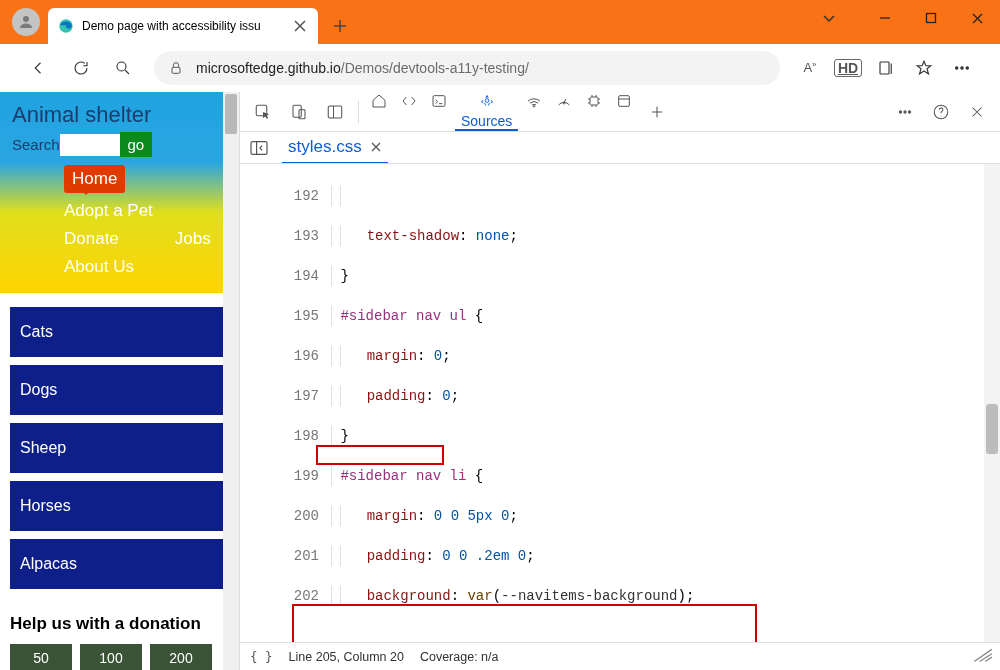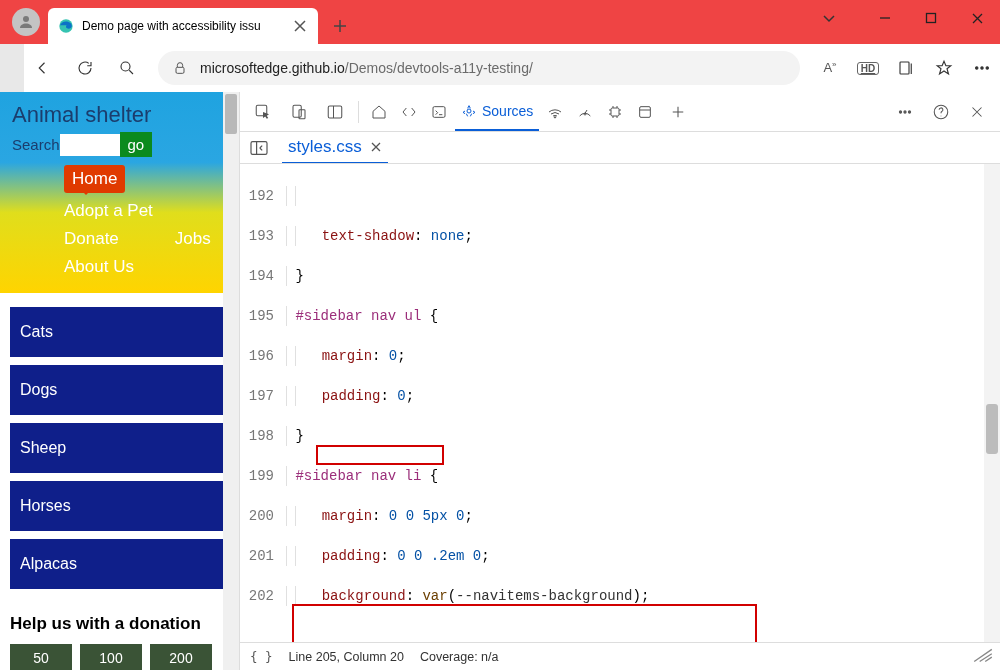--- a/index.html
+++ b/index.html
@@ -1,41 +1,41 @@
 <!DOCTYPE html>
 <html><head>
 <meta charset="utf-8">
 <style>
 * { margin: 0; padding: 0; box-sizing: border-box; }
 body { font-family: "Segoe UI", Arial, sans-serif; font-size: 13px; background: #e8e8e8; width: 1000px; height: 670px; overflow: hidden; position: relative; }
 
 
-.titlebar { height: 44px; display: flex; align-items: flex-start; background: #ef4444; padding-left: 8px; }
+.titlebar { height: 44px; display: flex; align-items: flex-start; background: #f97316; padding-left: 8px; }
 .profile-circle { width: 28px; height: 28px; border-radius: 14px; background: #c4c4c4; margin: 8px 8px 0 4px; display: flex; align-items: center; justify-content: center; }
 .profile-circle svg { width: 18px; height: 18px; fill: #7a7a7a; }
 .tab { background: #fff; border-radius: 6px 6px 0 0; display: flex; align-items: center; padding: 0 10px; height: 36px; margin-top: 8px; min-width: 270px; max-width: 280px; }
 .tab-icon { width: 16px; height: 16px; margin-right: 8px; }
 .tab-title { flex: 1; white-space: nowrap; overflow: hidden; font-size: 12px; }
 .tab-close { width: 16px; height: 16px; stroke: #555; cursor: pointer; }
 .newtab { width: 32px; height: 32px; margin-top: 10px; margin-left: 6px; display: flex; align-items: center; justify-content: center; cursor: pointer; }
 .winbtns { margin-left: auto; display: flex; align-items: center; height: 36px; }
 .winbtn { width: 46px; height: 36px; display: flex; align-items: center; justify-content: center; cursor: pointer; }
 .chev { margin-right: 10px; }
 
 
-.toolbar { height: 48px; background: #fff; display: flex; align-items: center; padding: 0 0; gap: 4px; margin-left: 24px; }
+.toolbar { height: 48px; background: #fff; display: flex; align-items: center; padding: 0 20px; gap: 4px; }
 .tbtn { width: 38px; height: 38px; display: flex; align-items: center; justify-content: center; cursor: pointer; border-radius: 4px; }
 .tbtn svg { width: 18px; height: 18px; stroke: #333; fill: none; stroke-width: 1.5; }
 .addrbar { flex: 1; height: 34px; background: #f3f3f3; border-radius: 17px; display: flex; align-items: center; padding: 0 14px; margin: 0 8px; }
 .lock { width: 16px; height: 16px; margin-right: 12px; }
 .url { font-size: 14px; color: #6b6b6b; }
 .url .host { color: #222; }
 .rightico { display:flex; gap:2px; }
 .rightico .tbtn { width:36px; }
-.badge { border: 1px solid #666; border-radius: 3px; padding: 0 3px; font-size: 10px; font-weight: 600; color: #555; text-decoration: underline; }
+.badge { border: 1px solid #666; border-radius: 3px; padding: 0 3px; font-size: 14px; font-weight: 600; color: #555; text-decoration: underline; }
 
 
 .main { display: flex; height: calc(670px - 44px - 48px); background: #fff; }
 
 
 .leftpane { width: 240px; position: relative; background: #fff; border-right: 1px solid #ddd; }
 .leftpane .scrollcol { position:absolute; right:0; top:0; bottom:0; width:16px; background:#f0f0f0; }
 .leftpane .scrollthumb { position:absolute; right:2px; top:2px; width:12px; height:40px; background:#b8b8b8; border-radius:2px; }
 .hdr { background: linear-gradient(to bottom,#1fa3e0 0%,#2aa6e2 35%,#e0de1c 60%,#ffd400 100%); padding: 10px 12px 6px; }
 .sitetitle { font-size: 22px; color: #1b3d6d; font-weight: 400; }
@@ -53,32 +53,32 @@
 .donation h3 { font-size:17px; font-weight:700; line-height:1.25; }
 .dbtns { display:flex; gap:8px; margin-top:10px; }
 .dbtns .db { background:#3a5336; color:#fff; padding:6px 0; width:62px; text-align:center; font-size:14px; }
 
 
 .devtools { flex:1; display:flex; flex-direction:column; background:#fff; }
 .dt-tabs { height:40px; border-bottom:1px solid #ddd; display:flex; align-items:center; padding:0 6px; gap:2px; }
 .dt-ibtn { width:34px; height:34px; display:flex; align-items:center; justify-content:center; cursor:pointer; }
 .dt-ibtn svg { width:18px; height:18px; stroke:#555; fill:none; stroke-width:1.4; }
 .dt-sep { width:1px; height:22px; background:#ddd; margin:0 4px; }
-.dt-tab { padding: 0 6px; height:38px; display:flex; align-items:center; gap:5px; cursor:pointer; }
+.dt-tab { padding: 0 6px; height:38px; display:flex; align-items:center; gap:5px; cursor:pointer;flex-direction:column; }
 .dt-tab.src { color:#0a5ed7; border-bottom:2px solid #0a5ed7; }
 .dt-tab.src svg { stroke:#0a5ed7; }
 .dt-tab span { font-size:14px; }
 .dt-right { margin-left:auto; display:flex; align-items:center; gap:2px; }
 
 .filetabs { height:32px; border-bottom:1px solid #ddd; display:flex; align-items:center; padding:0 6px; }
 .nav-toggle { width:26px; height:24px; display:flex; align-items:center; justify-content:center; margin-right:10px; }
 .filetab { color:#0a5ed7; font-size:17px; padding:0 6px; height:31px; display:flex; align-items:center; border-bottom:1px solid #0a5ed7; gap:8px; }
 .filetab .xx { width:12px; height:12px; stroke:#555; }
 
-.codewrap { position:relative; flex:1; overflow:hidden; }
+.codewrap { position:relative; flex:1; overflow:hidden;padding-left:45px; }
 .code { font-family: Consolas, "Courier New", monospace; font-size:14px; line-height:20px; padding:2px 0 2px 6px; white-space:pre; }
 .gut { display:inline-block; width:40px; text-align:right; color:#777; padding-right:12px; user-select:none; }
 .indent { border-left:1px solid #e0e0e0; display:inline-block; height:20px; vertical-align:top; }
 .line { height:20px; }
 .sel { color:#9b2e7a; }
 .prop { color:#8a1111; }
 .val { color:#0451a5; }
 .num { color:#0451a5; }
 .fn { color:#6b3f00; }
 .pn { color:#333; }

